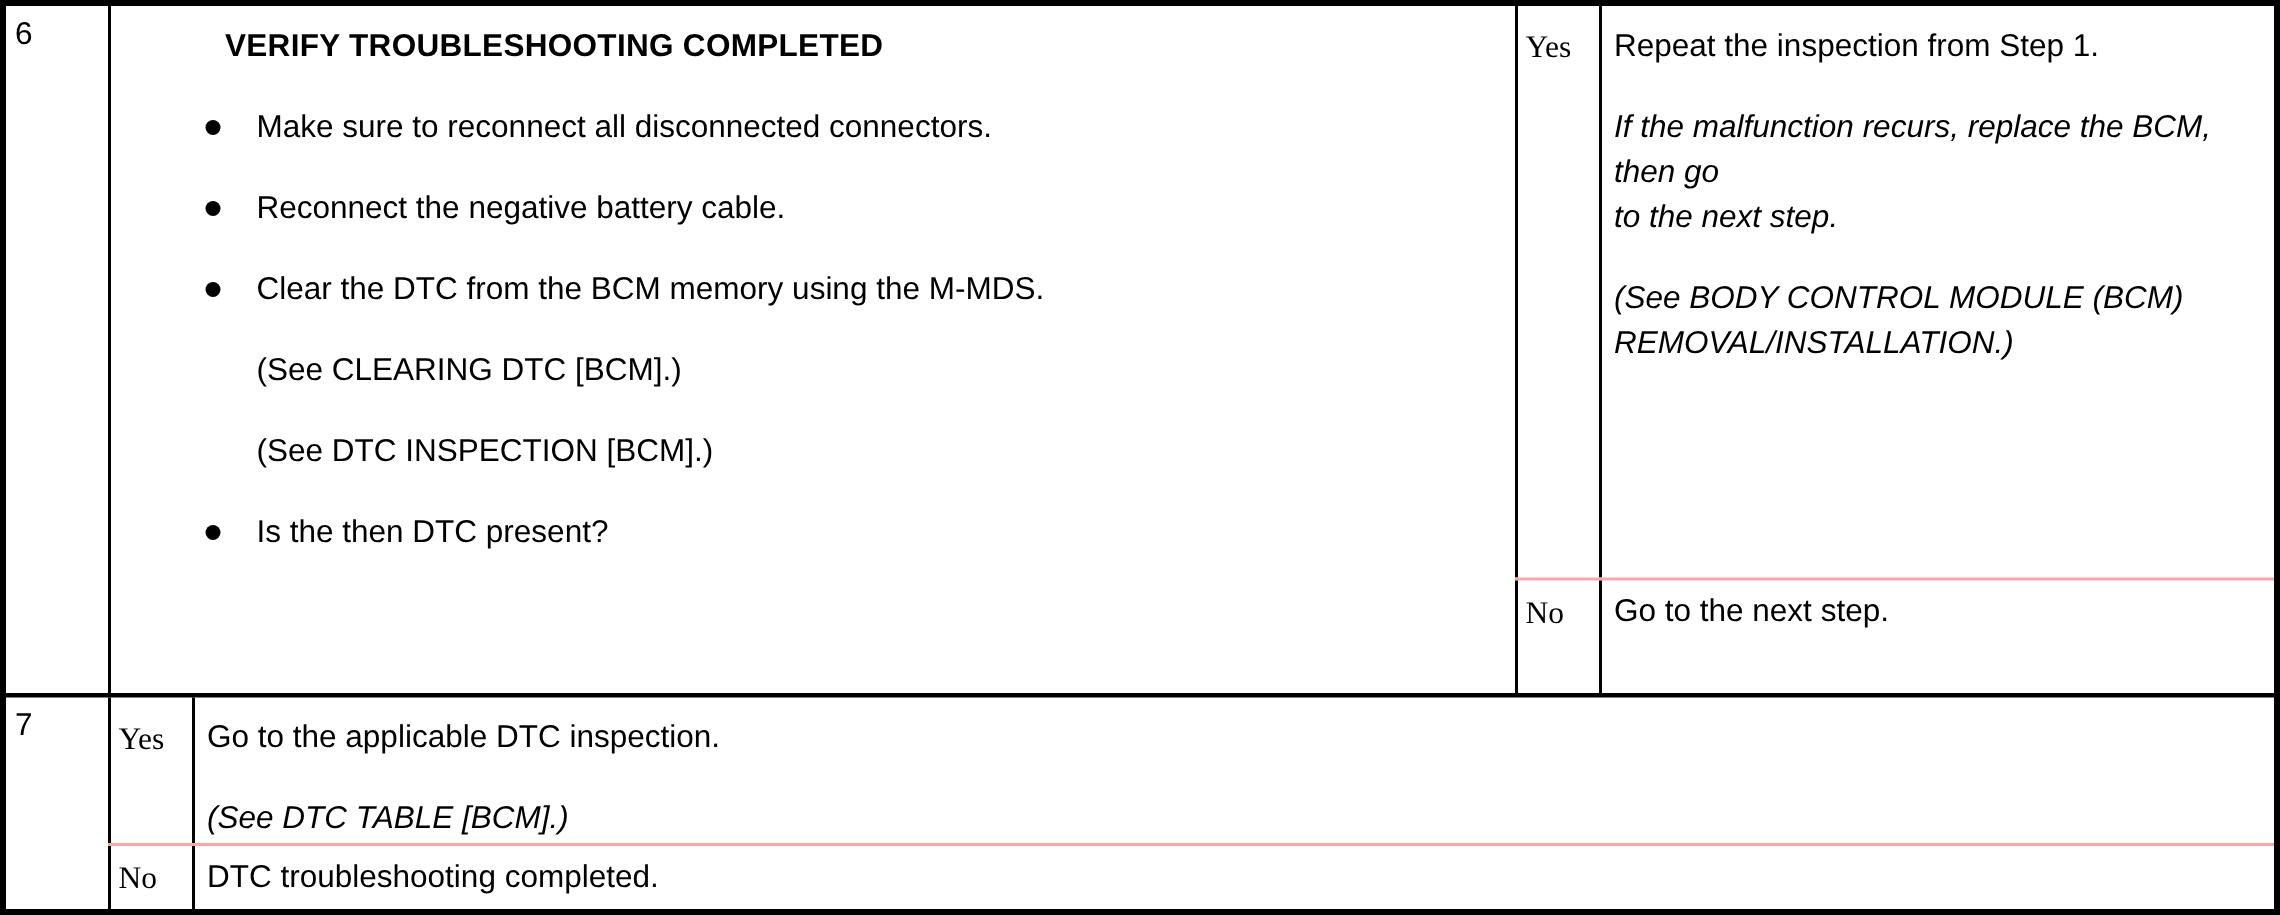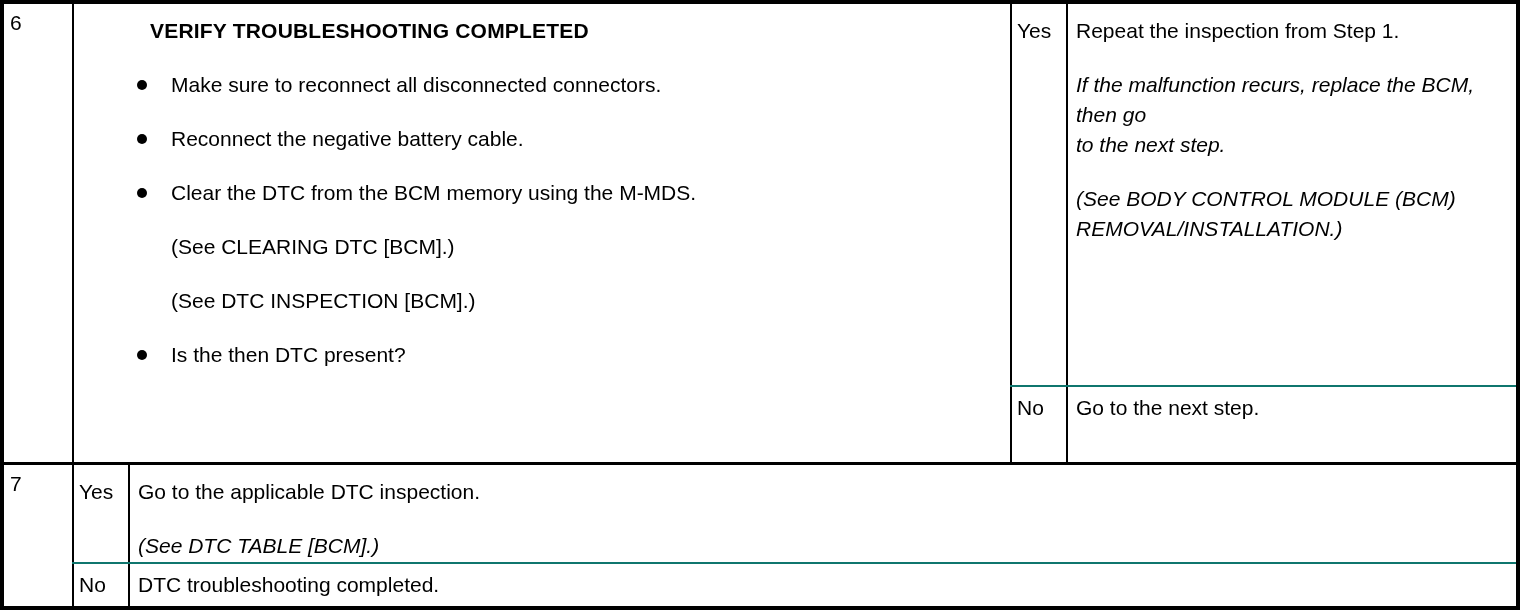--- a/index.html
+++ b/index.html
@@ -33,26 +33,27 @@
   }
   .cell-insp {
     width: 938px;
     border-left: 2px solid #000000;
     padding: 12px 18px 0 0;
   }
   .acts { flex: 1; display: flex; flex-direction: column; }
   .subrow { display: flex; width: 100%; }
   .r6 .subrow.yes { height: 381px; }
   .r7 .subrow.yes { height: 97px; }
-  .subrow.no { flex: 1; border-top: 2px solid #0f766e; }
+  .subrow.no { flex: 1; border-top: 2px solid #fca5a5; }
   .cell-yn {
     width: 56px;
     border-left: 2px solid #000000;
     padding: 12px 0 0 5px;
     line-height: 30px;
+    font-family: Liberation Serif, serif;
   }
   .cell-action {
     flex: 1;
     border-left: 2px solid #000000;
     padding: 12px 12px 0 8px;
   }
   .subrow.no .cell-yn, .subrow.no .cell-action { padding-top: 6px; }
 
   .insp-heading {
     font-weight: bold;

